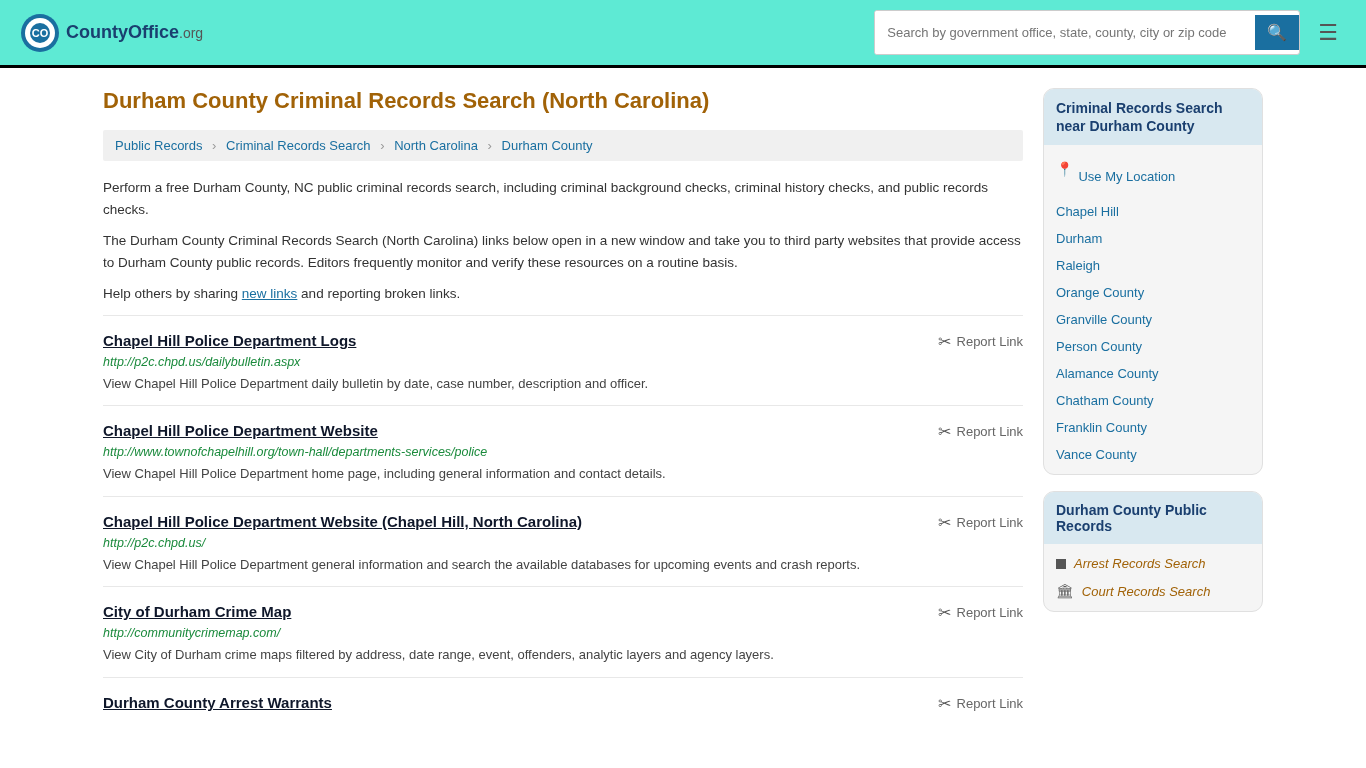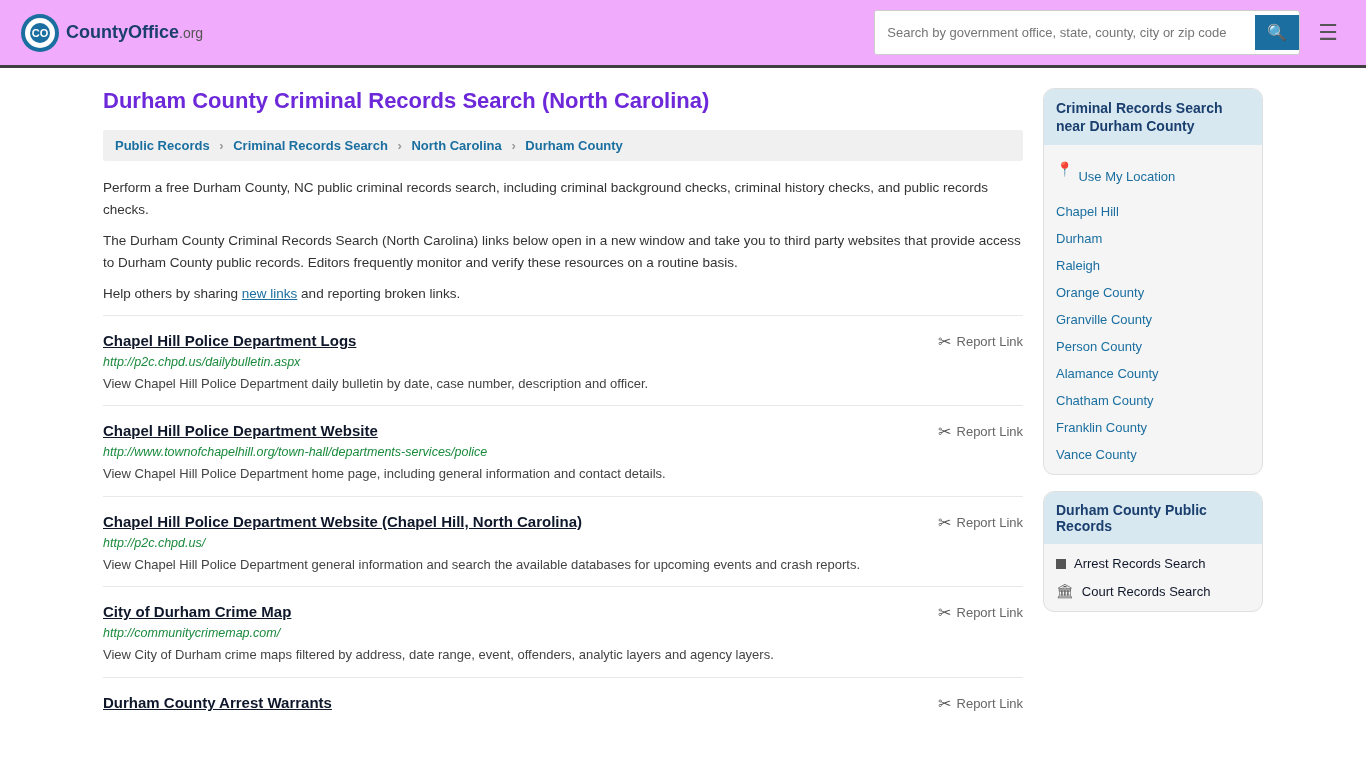--- a/index.html
+++ b/index.html
@@ -1,21 +1,21 @@
 <!DOCTYPE html>
 <html><head>
   <meta charset="utf-8">
   <style>
     * { box-sizing: border-box; margin: 0; padding: 0; }
     body { font-family: Arial, sans-serif; font-size: 14px; color: #333; background: #fff; }
 
     
     .header {
-      background: #f0abfc;
-      border-bottom: 3px solid #404040;
+      background: #5eead4;
+      border-bottom: 3px solid #000000;
       padding: 10px 20px;
       display: flex;
       align-items: center;
       justify-content: space-between;
     }
     .logo-area {
       display: flex;
       align-items: center;
       gap: 6px;
     }
@@ -70,33 +70,32 @@
       gap: 20px;
     }
 
     
     .content-area {
       flex: 1;
     }
     .page-title {
       font-size: 22px;
       font-weight: bold;
-      color: #6d28d9;
+      color: #a16207;
       margin-bottom: 16px;
     }
 
     
     .breadcrumb {
       background: #f0f0f0;
       padding: 8px 12px;
       border-radius: 2px;
       margin-bottom: 16px;
       font-size: 13px;
       color: #555;
-      font-weight: bold;
     }
     .breadcrumb a {
       color: #1a6fa0;
       text-decoration: none;
     }
     .breadcrumb .sep {
       margin: 0 6px;
       color: #999;
     }
 
@@ -215,22 +214,23 @@
       color: #1a3f6f;
     }
     .sidebar-public-item {
       display: flex;
       align-items: center;
       gap: 8px;
       padding: 6px 12px;
       font-size: 13px;
     }
     .sidebar-public-item a {
-      color: #0f172a;
+      color: #a16207;
       text-decoration: none;
+      font-style: italic;
     }
     .square-icon {
       width: 10px;
       height: 10px;
       background: #555;
       flex-shrink: 0;
       display: inline-block;
     }
     .building-icon {
       font-size: 14px;

